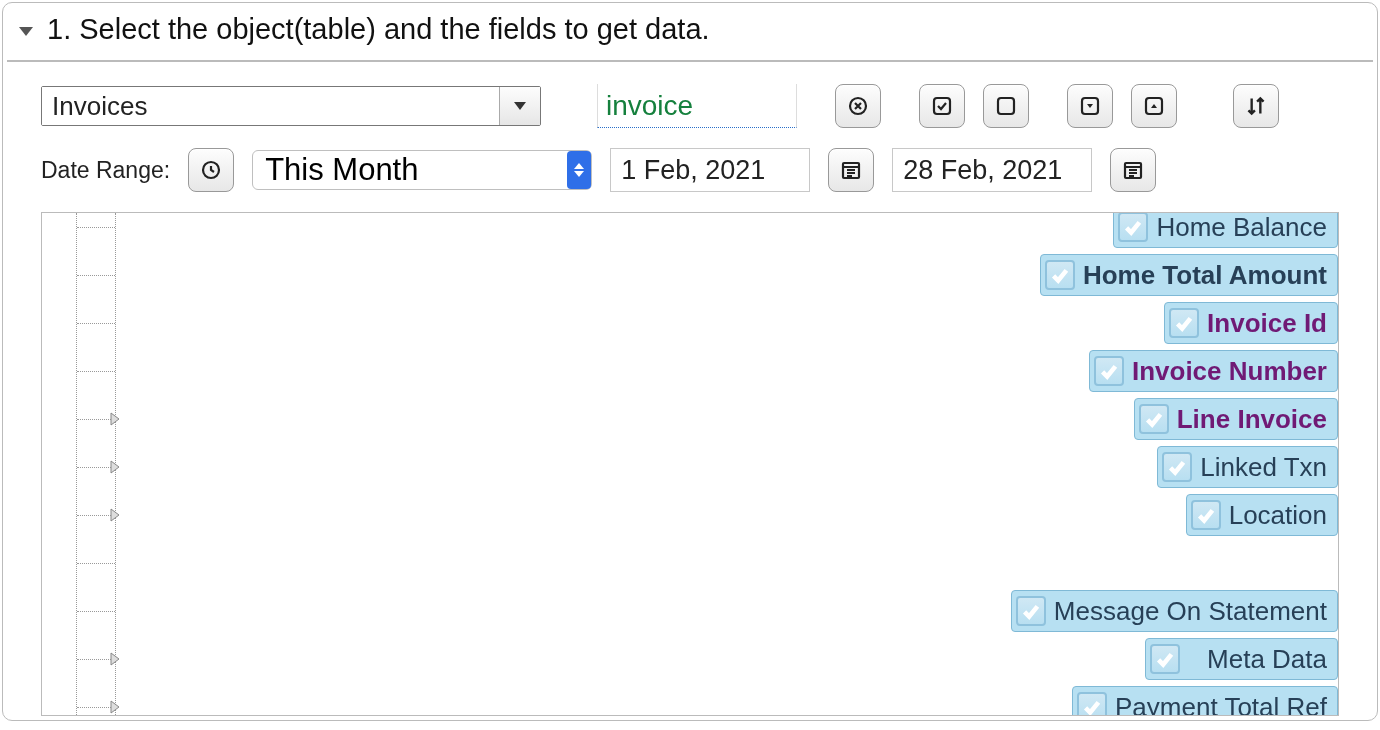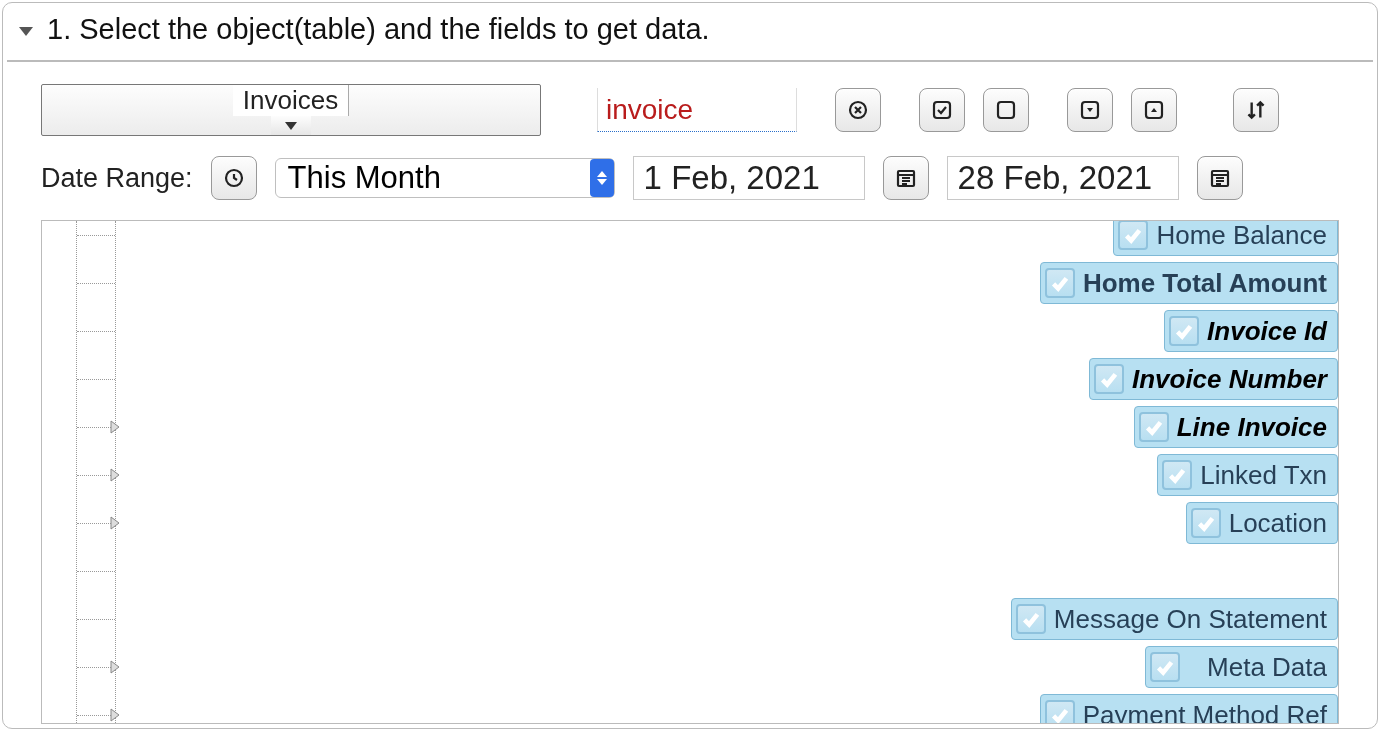--- a/index.html
+++ b/index.html
@@ -38,27 +38,26 @@
   }
   .row {
     display: flex;
     align-items: center;
     gap: 18px;
     margin-bottom: 20px;
   }
   .combo {
     position: relative;
     width: 500px;
-    height: 52px;
+    height: 40px;
     background: linear-gradient(#fdfdfd,#ececec);
     border: 1px solid #777;
     border-radius: 2px;
     display: flex;
     align-items: center;
-    flex-direction: column;
   }
   .combo-text {
     flex: 1;
     padding: 0 10px;
     font-size: 26px;
     color: #222;
     background: #fff;
     height: 100%;
     display: flex;
     align-items: center;
@@ -80,41 +79,41 @@
   }
   .searchbox {
     width: 200px;
     height: 44px;
     border: none;
     border-left: 1px solid #ddd;
     border-right: 1px solid #ddd;
     border-bottom: 1.5px dotted #2a6fc9;
     padding: 0 8px;
     font-size: 28px;
-    color: #b91c1c;
+    color: #15803d;
     outline: none;
   }
   .iconbtn {
     width: 46px;
     height: 44px;
     background: linear-gradient(#fdfdfd,#e7e7e7);
     border: 1px solid #999;
     border-radius: 8px;
     display: flex;
     align-items: center;
     justify-content: center;
     box-shadow: inset 0 1px 0 #fff;
     cursor: pointer;
   }
   .iconbtn svg { stroke:#222; fill:none; stroke-width:2.2; }
   .gap-small { width: 2px; }
   .gap-med { width: 20px; }
 
   .label {
-    font-size: 27px;
+    font-size: 23px;
     color: #222;
   }
   .select-native {
     height: 40px;
     width: 340px;
     font-size: 31px;
     padding: 0 12px;
     border: 1px solid #bfbfbf;
     border-radius: 6px;
     background: #fff;
@@ -139,22 +138,22 @@
   }
   .select-wrap .stepper .up, .select-wrap .stepper .down {
     width:0;height:0;
     border-left:5px solid transparent;
     border-right:5px solid transparent;
   }
   .select-wrap .stepper .up { border-bottom:6px solid #fff; }
   .select-wrap .stepper .down { border-top:6px solid #fff; }
   .dateinput {
     height: 44px;
-    width: 232px;
-    font-size: 33px;
+    width: 200px;
+    font-size: 27px;
     padding: 0 10px;
     border: 1px solid #c8c8c8;
     background:#fff;
     color:#222;
   }
 
   .tree-container {
     border: 1px solid #bbb;
     height: 504px;
     overflow: hidden;
@@ -220,23 +219,22 @@
     display:flex;align-items:center;justify-content:center;
   }
   .chk svg { stroke:#bcbcbc; stroke-width:5; fill:none; }
   .chip .chk svg { stroke:#ffffff; }
   .chip .chk { background: linear-gradient(#d0e8f4,#b8dff1); border-color:#8fc2dd; }
   .field-label {
     font-size: 26px;
     color: #274057;
   }
   .field-label.hl {
-    color: #000000;
+    color: #701a75;
     font-weight: 700;
-    font-style: italic;
   }
 </style>
 </head>
 <body>
 
 <div class="panel">
   <div class="panel-header">
     <div class="disclosure"></div>
     <span>1. Select the object(table) and the fields to get data.</span>
   </div>
@@ -462,20 +460,20 @@
             <div class="hconn"></div>
             <div class="expander"><svg width="16" height="16" viewBox="0 0 16 16">
                 <path d="M4 2 L12 8 L4 14 Z"></path>
               </svg></div>
             <div class="chip" style="margin-left: 38px;">
               <div class="chk">
                 <svg width="22" height="22" viewBox="0 0 24 24">
                   <path d="M5 13 L10 18 L19 7"></path>
                 </svg>
               </div>
-              <span class="field-label">Payment Method Ref</span>
+              <span class="field-label">Payment Total Ref</span>
             </div>
           </div>
         </div>
     </div>
 
   </div>
 </div>
 
 </body></html>

